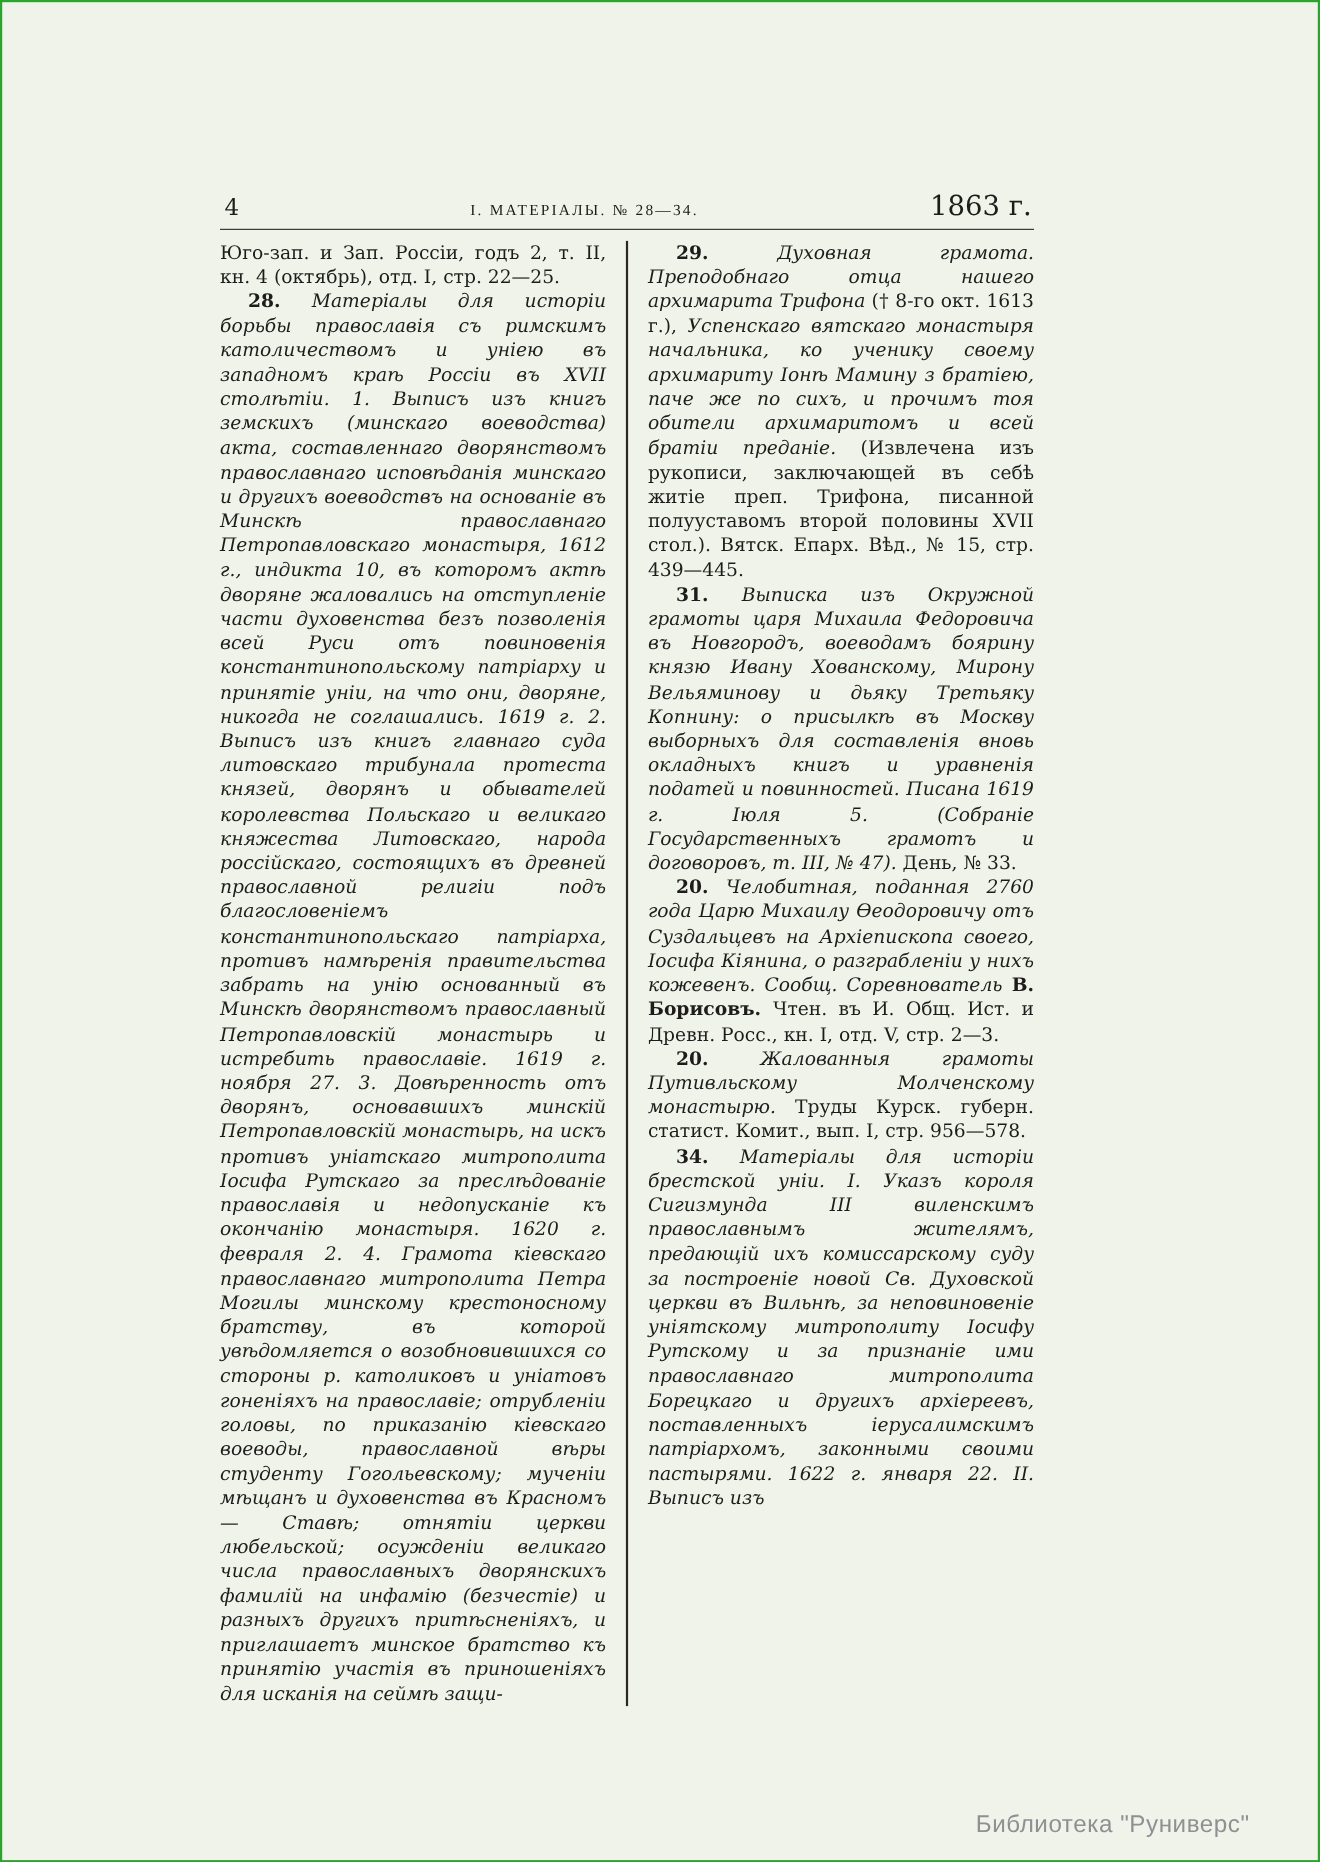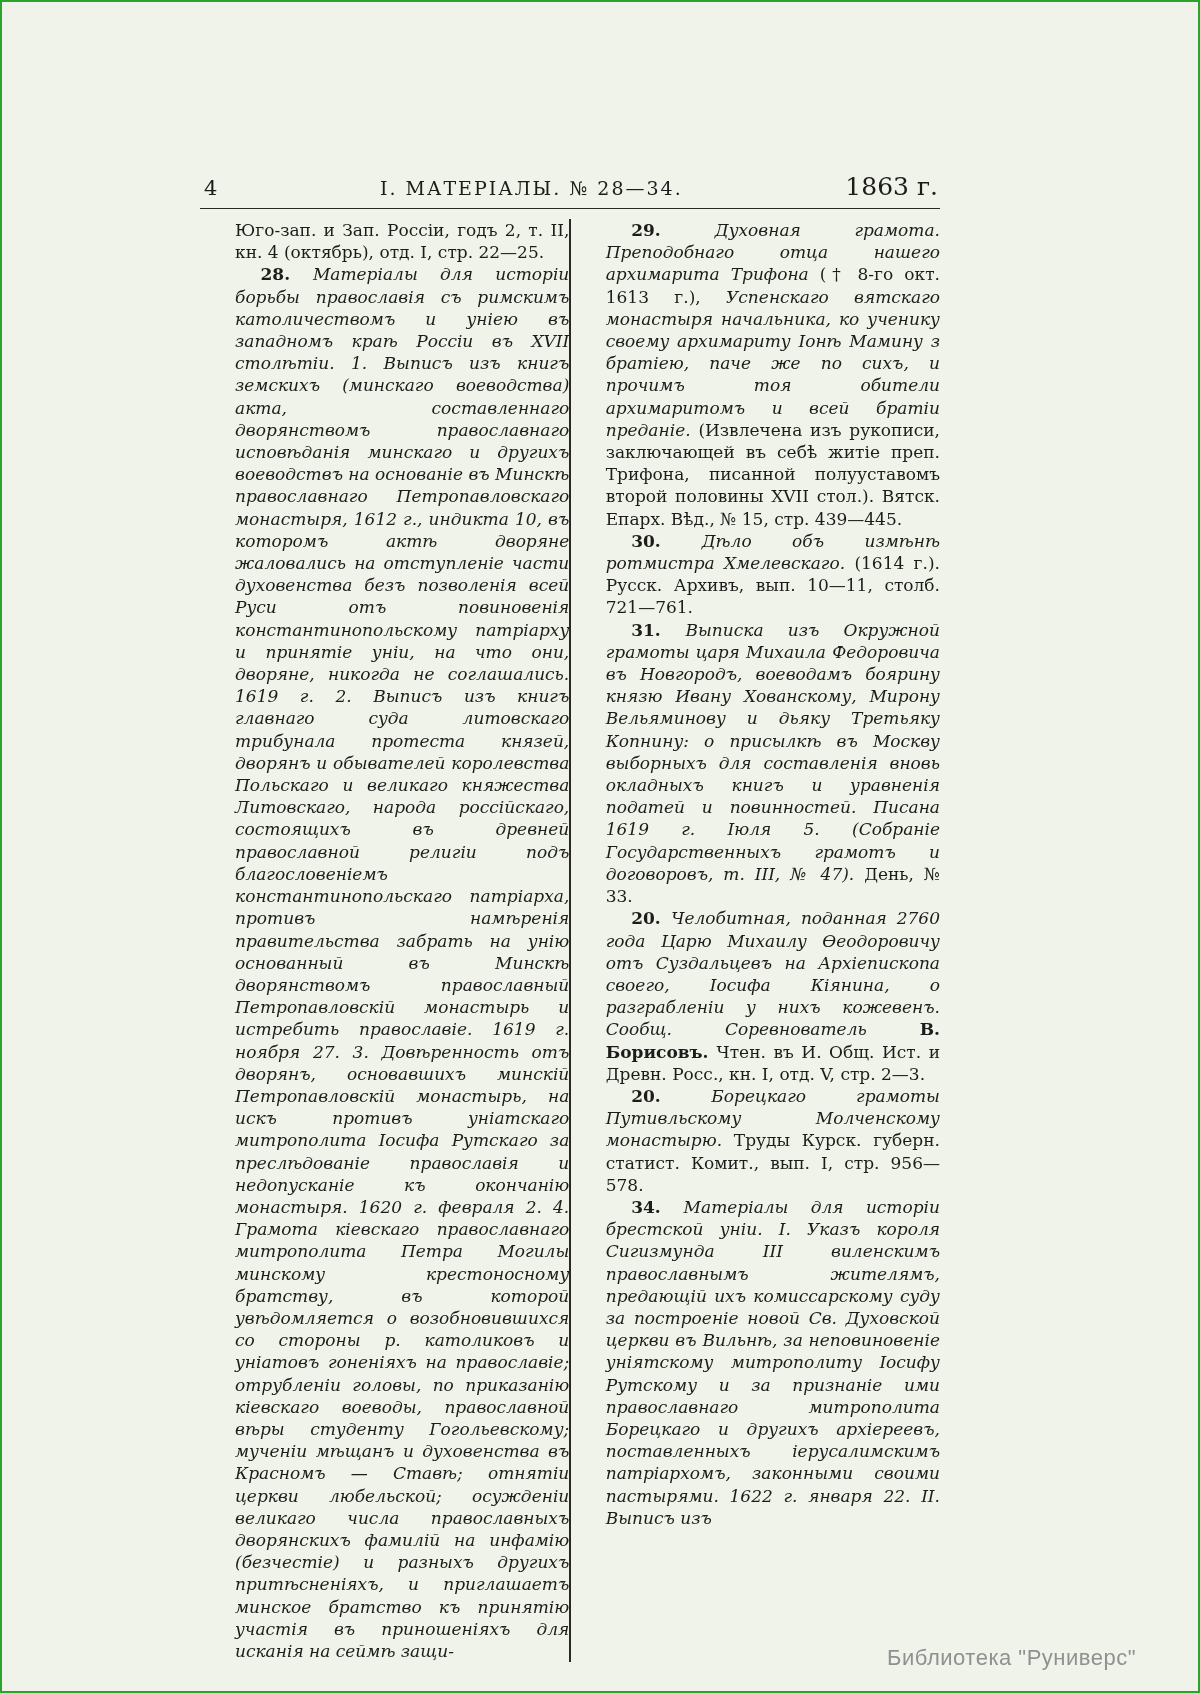--- a/index.html
+++ b/index.html
@@ -20,39 +20,38 @@
     width:740px;
   }
   .pageheader {
     display:flex;
     align-items:baseline;
     justify-content:space-between;
     font-size:20px;
     padding:0 2px 0 4px;
   }
   .pagenum { font-size:21px; }
-  .running-title { letter-spacing:2px; font-size:19px; }
+  .running-title { letter-spacing:2px; font-size:14px;font-family:Liberation Serif, serif; }
   .year { font-size:25px; }
   .header-rule {
     border:none;
     border-top:1.5px solid #2b2824;
     margin:7px 0 10px 0;
   }
   .cols {
     display:flex;
     justify-content:space-between;
     align-items:stretch;
   }
   .col {
     width:351px;
     font-style:italic;
     font-size:17px;
     line-height:22.2px;
     text-align:justify;
-    margin-left:35px;
   }
   .divider {
     width:1.5px;
     background:#2b2824;
     align-self:stretch;
   }
   .col p { margin:0; }
   .col p.indent { text-indent:1.5em; }
   .run-italic { font-style:italic; }
   .run-roman  { font-style:normal; }
@@ -81,24 +80,23 @@
     <hr class="header-rule">
 
     <div class="cols">
       <div class="col">
           <p><span class="run-roman">Юго-зап. и Зап. Россіи, годъ 2, т. ІІ, кн. 4 (октябрь), отд. І, стр. 22—25.</span></p>
           <p class="indent"><span class="run-bold">28. </span><span class="run-italic">Матеріалы для исторіи борьбы православія съ римскимъ католичествомъ и уніею въ западномъ краѣ Россіи въ XVII столѣтіи. 1. Выписъ изъ книгъ земскихъ (минскаго воеводства) акта, составленнаго дворянствомъ православнаго исповѣданія минскаго и другихъ воеводствъ на основаніе въ Минскѣ православнаго Петропавловскаго монастыря, 1612 г., индикта 10, въ которомъ актѣ дворяне жаловались на отступленіе части духовенства безъ позволенія всей Руси отъ повиновенія константинопольскому патріарху и принятіе уніи, на что они, дворяне, никогда не соглашались. 1619 г. 2. Выписъ изъ книгъ главнаго суда литовскаго трибунала протеста князей, дворянъ и обывателей королевства Польскаго и великаго княжества Литовскаго, народа россійскаго, состоящихъ въ древней православной религіи подъ благословеніемъ константинопольскаго патріарха, противъ намѣренія правительства забрать на унію основанный въ Минскѣ дворянствомъ православный Петропавловскій монастырь и истребить православіе. 1619 г. ноября 27. 3. Довѣренность отъ дворянъ, основавшихъ минскій Петропавловскій монастырь, на искъ противъ уніатскаго митрополита Іосифа Рутскаго за преслѣдованіе православія и недопусканіе къ окончанію монастыря. 1620 г. февраля 2. 4. Грамота кіевскаго православнаго митрополита Петра Могилы минскому крестоносному братству, въ которой увѣдомляется о возобновившихся со стороны р. католиковъ и уніатовъ гоненіяхъ на православіе; отрубленіи головы, по приказанію кіевскаго воеводы, православной вѣры студенту Гогольевскому; мученіи мѣщанъ и духовенства въ Красномъ — Ставѣ; отнятіи церкви любельской; осужденіи великаго числа православныхъ дворянскихъ фамилій на инфамію (безчестіе) и разныхъ другихъ притѣсненіяхъ, и приглашаетъ минское братство къ принятію участія въ приношеніяхъ для исканія на сеймѣ защи-</span></p>
         </div>
       <div class="divider"></div>
       <div class="col">
           <p class="indent"><span class="run-bold">29. </span><span class="run-italic">Духовная грамота. Преподобнаго отца нашего архимарита Трифона </span><span class="run-roman">(† 8-го окт. 1613 г.), </span><span class="run-italic">Успенскаго вятскаго монастыря начальника, ко ученику своему архимариту Іонѣ Мамину з братіею, паче же по сихъ, и прочимъ тоя обители архимаритомъ и всей братіи преданіе. </span><span class="run-roman">(Извлечена изъ рукописи, заключающей въ себѣ житіе преп. Трифона, писанной полууставомъ второй половины XVII стол.). Вятск. Епарх. Вѣд., № 15, стр. 439—445.</span></p>
-          <p class="indent"><span class="run-bold">30. </span><span class="run-italic">Дѣло объ измѣнѣ ротмистра Хмелевскаго. </span><span class="run-roman">(1614 г.). Русск. Архивъ, вып. 10—11, столб. 721—761.</span></p>
           <p class="indent"><span class="run-bold">31. </span><span class="run-italic">Выписка изъ Окружной грамоты царя Михаила Федоровича въ Новгородъ, воеводамъ боярину князю Ивану Хованскому, Мирону Вельяминову и дьяку Третьяку Копнину: о присылкѣ въ Москву выборныхъ для составленія вновь окладныхъ книгъ и уравненія податей и повинностей. Писана 1619 г. Іюля 5. (Собраніе Государственныхъ грамотъ и договоровъ, т. ІІІ, № 47). </span><span class="run-roman">День, № 33.</span></p>
           <p class="indent"><span class="run-bold">20. </span><span class="run-italic">Челобитная, поданная 2760 года Царю Михаилу Ѳеодоровичу отъ Суздальцевъ на Архіепископа своего, Іосифа Кіянина, о разграбленіи у нихъ кожевенъ. Сообщ. Соревнователь </span><span class="run-bold">В. Борисовъ. </span><span class="run-roman">Чтен. въ И. Общ. Ист. и Древн. Росс., кн. І, отд. V, стр. 2—3.</span></p>
-          <p class="indent"><span class="run-bold">20. </span><span class="run-italic">Борецкаго грамоты Путивльскому Молченскому монастырю. </span><span class="run-roman">Труды Курск. губерн. статист. Комит., вып. І, стр. 956—578.</span></p>
+          <p class="indent"><span class="run-bold">20. </span><span class="run-italic">Жалованныя грамоты Путивльскому Молченскому монастырю. </span><span class="run-roman">Труды Курск. губерн. статист. Комит., вып. І, стр. 956—578.</span></p>
           <p class="indent"><span class="run-bold">34. </span><span class="run-italic">Матеріалы для исторіи брестской уніи. І. Указъ короля Сигизмунда ІІІ виленскимъ православнымъ жителямъ, предающій ихъ комиссарскому суду за построеніе новой Св. Духовской церкви въ Вильнѣ, за неповиновеніе уніятскому митрополиту Іосифу Рутскому и за признаніе ими православнаго митрополита Борецкаго и другихъ архіереевъ, поставленныхъ іерусалимскимъ патріархомъ, законными своими пастырями. 1622 г. января 22. ІІ. Выписъ изъ</span></p>
         </div>
     </div>
 
   </div>
 
   <div class="watermark">Библиотека "Руниверс"</div>
 </div>
 
 </body></html>

